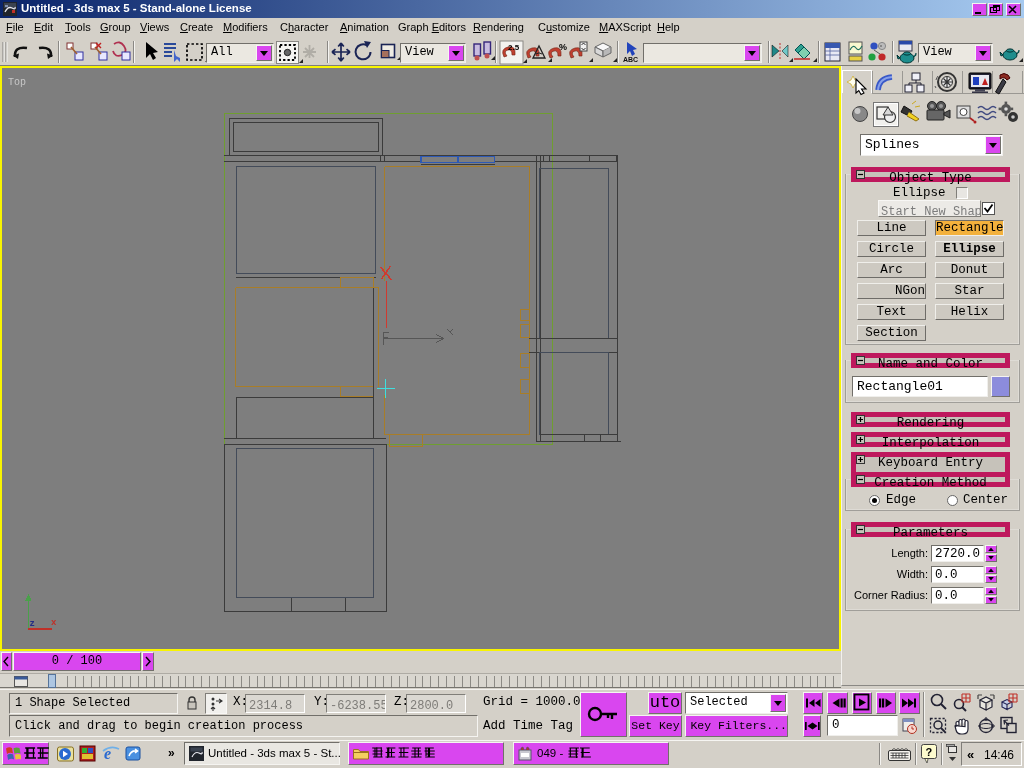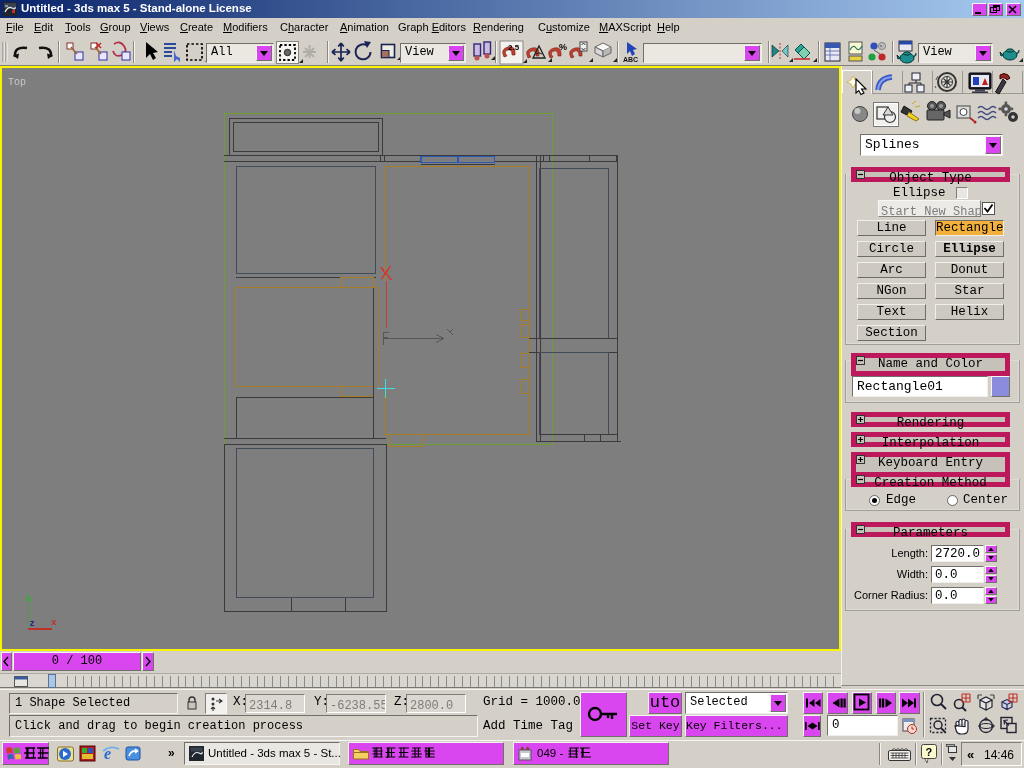--- a/index.html
+++ b/index.html
@@ -308,21 +308,21 @@
   </svg>
 <div class="ab" style="left:845px;top:174px;width:175px;height:171px;border:1px solid #a09e99;border-top:none;box-shadow:inset 0 0 0 0.5px #e8e6e2"></div>
 <div class="ab" style="left:845px;top:360px;width:175px;height:43px;border:1px solid #a09e99;border-top:none;box-shadow:inset 0 0 0 0.5px #e8e6e2"></div>
 <div class="ab" style="left:845px;top:479px;width:175px;height:32px;border:1px solid #a09e99;border-top:none;box-shadow:inset 0 0 0 0.5px #e8e6e2"></div>
 <div class="ab" style="left:845px;top:529px;width:175px;height:82px;border:1px solid #a09e99;border-top:none;box-shadow:inset 0 0 0 0.5px #e8e6e2"></div>
 <div class="ab rolhead" style="left:851px;top:167px;width:159px;height:15px">Object Type</div>
 <svg class="ab" style="left:856px;top:170px" width="9" height="9">
     <rect x="0.5" y="0.5" width="8" height="8" fill="#c6c2ba" stroke="#333"></rect>
     <path d="M2,4.5 H7" stroke="#000" stroke-width="1.2"></path>
   </svg>
-<div class="ab rolhead" style="left:851px;top:353px;width:159px;height:23px">Name and Color</div>
+<div class="ab rolhead" style="left:851px;top:353px;width:159px;height:15px">Name and Color</div>
 <svg class="ab" style="left:856px;top:356px" width="9" height="9">
     <rect x="0.5" y="0.5" width="8" height="8" fill="#c6c2ba" stroke="#333"></rect>
     <path d="M2,4.5 H7" stroke="#000" stroke-width="1.2"></path>
   </svg>
 <div class="ab rolhead" style="left:851px;top:412px;width:159px;height:15px">Rendering</div>
 <svg class="ab" style="left:856px;top:415px" width="9" height="9">
     <rect x="0.5" y="0.5" width="8" height="8" fill="#c6c2ba" stroke="#333"></rect>
     <path d="M2,4.5 H7 M4.5,2 V7" stroke="#000" stroke-width="1.2"></path>
   </svg>
 <div class="ab rolhead" style="left:851px;top:432px;width:159px;height:15px">Interpolation</div>
@@ -351,21 +351,21 @@
 <div class="ab" style="left:982px;top:202px;width:13px;height:13px;background:#fff;border:1px solid #555"></div>
 <svg class="ab" style="left:982px;top:202px" width="13" height="13">
     <path d="M2.5,6 l3,3.5 l5,-7" stroke="#000" stroke-width="1.8" fill="none"></path>
   </svg>
 <div class="ab objbtn" style="left:857px;top:220px;">Line</div>
 <div class="ab objbtn" style="left:935px;top:220px;background:#f3b13c;border-color:#6e6c68 #efeeea #efeeea #6e6c68;">Rectangle</div>
 <div class="ab objbtn" style="left:857px;top:241px;">Circle</div>
 <div class="ab objbtn" style="left:935px;top:241px;font-weight:bold;">Ellipse</div>
 <div class="ab objbtn" style="left:857px;top:262px;">Arc</div>
 <div class="ab objbtn" style="left:935px;top:262px;">Donut</div>
-<div class="ab objbtn" style="left:857px;top:283px;">NGon</div>
+<div class="ab objbtn" style="left:857px;top:283px;text-align:right;">NGon</div>
 <div class="ab objbtn" style="left:935px;top:283px;">Star</div>
 <div class="ab objbtn" style="left:857px;top:304px;">Text</div>
 <div class="ab objbtn" style="left:935px;top:304px;">Helix</div>
 <div class="ab objbtn" style="left:857px;top:325px;">Section</div>
 <div class="ab field" style="left:852px;top:376px;width:136px;height:21px"></div>
 <div class="ab mono" style="left:857px;top:379px;font-size:13px">Rectangle01</div>
 <div class="ab" style="left:991px;top:376px;width:19px;height:21px;background:#8c8cdc;border:1px solid;border-color:#f5f4f1 #716f6a #716f6a #f5f4f1"></div>
 <div class="ab" style="left:869px;top:495px;width:11px;height:11px;border-radius:50%;background:#fff;border:1px solid #666"></div>
 <div class="ab" style="left:872px;top:498px;width:5px;height:5px;border-radius:50%;background:#000"></div>
 <div class="ab mono" style="left:886px;top:493px;font-size:12.5px">Edge</div>
@@ -442,21 +442,21 @@
     <path d="M21,22 h16 m-5,0 v5 m-4,-5 v4" stroke="#000" stroke-width="2.4" fill="none"></path>
   </svg>
 <div class="ab raised mono" style="left:648px;top:692px;width:34px;height:22px;font-size:17px;line-height:20px;text-align:center;overflow:hidden">uto Key</div>
 <div class="ab raised mono" style="left:629px;top:715px;width:53px;height:22px;font-size:11.5px;line-height:20px;text-align:center">Set Key</div>
 <div class="ab field" style="left:685px;top:692px;width:103px;height:22px;background:#fff"></div>
 <div class="ab mono" style="left:690px;top:695px;font-size:12px;color:#000">Selected</div>
 <div class="ab raised" style="left:770px;top:694px;width:16px;height:18px"></div>
 <svg class="ab" style="left:770px;top:694px" width="16" height="18">
     <path d="M4,7.0 l8,0 l-4,5 z" fill="#000"></path>
   </svg>
-<div class="ab raised mono" style="left:685px;top:715px;width:103px;height:22px;font-size:11.5px;line-height:20px;text-align:left">Key Filters...</div>
+<div class="ab raised mono" style="left:685px;top:715px;width:103px;height:22px;font-size:11.5px;line-height:20px;text-align:right">Key Filters...</div>
 <div class="ab raised" style="left:803px;top:692px;width:20px;height:22px"></div>
 <svg class="ab" style="left:803px;top:692px" width="20" height="22">
     <rect x="3" y="6.5" width="2" height="9" fill="#000"></rect>
     <path d="M6,11 l5.5,-4 v8 z M12,11 l5.5,-4 v8 z" fill="#000"></path>
   </svg>
 <div class="ab raised" style="left:827px;top:692px;width:21px;height:22px"></div>
 <svg class="ab" style="left:827px;top:692px" width="21" height="22">
     <path d="M5.5,11 l7,-4.5 v9 z" fill="#000"></path>
     <rect x="13.5" y="6.5" width="2.2" height="9" fill="#000"></rect>
     <rect x="16.5" y="6.5" width="2.2" height="9" fill="#000"></rect>

